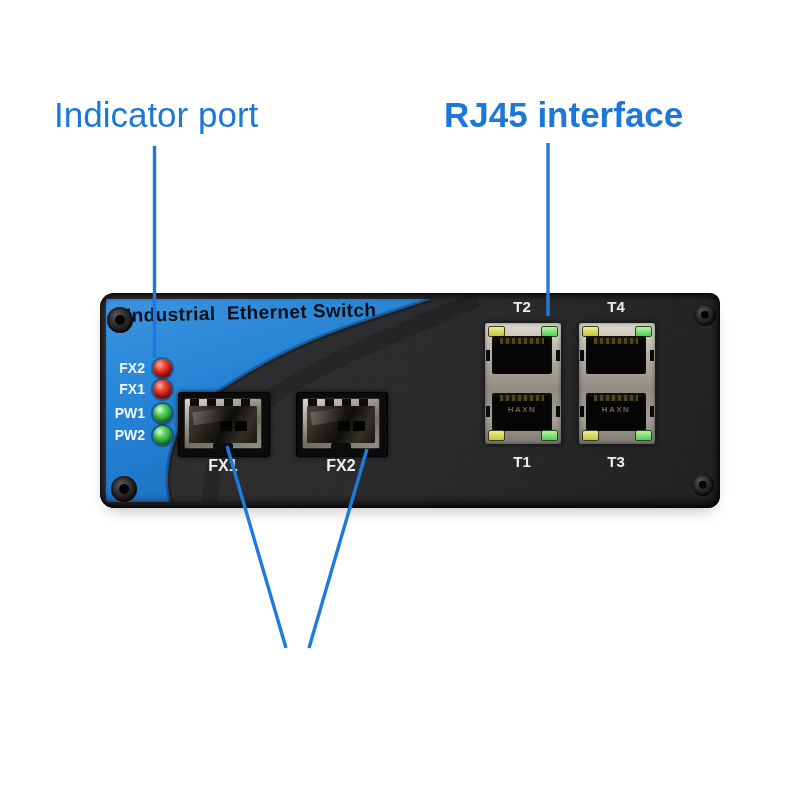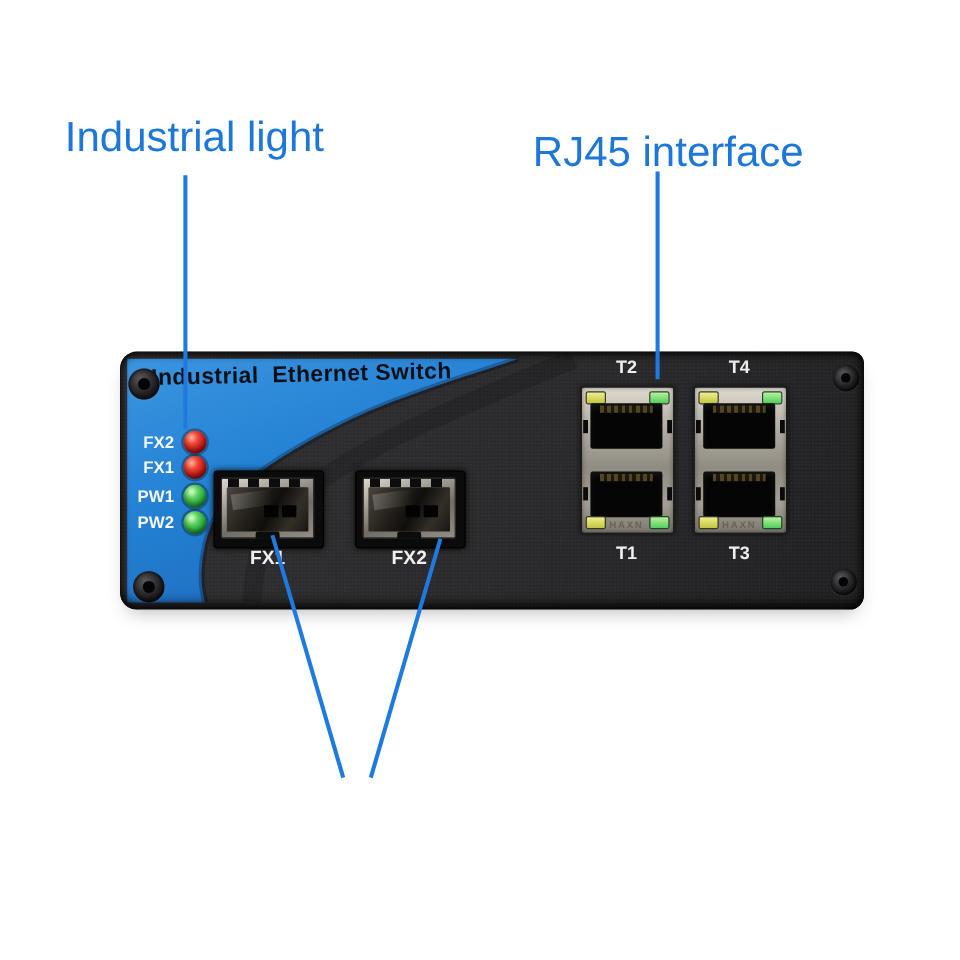--- a/index.html
+++ b/index.html
@@ -3,21 +3,21 @@
 <meta charset="utf-8">
 <style>
   html,body{margin:0;padding:0;background:#ffffff;}
   .scene{
     position:relative;width:800px;height:800px;background:#ffffff;
     font-family:"Liberation Sans", sans-serif;overflow:hidden;
   }
   
   .anno-label{position:absolute;color:#1c77d9;font-size:35px;line-height:1.1;white-space:nowrap;}
   .lbl-indicator{left:54px;top:96px;}
-  .lbl-rj45{left:444px;top:108px;}
+  .lbl-rj45{left:444px;top:96px;font-weight:bold;}
   .lbl-sfp{left:226px;top:646px;font-size:37px;}
   .anno-lines{position:absolute;left:0;top:0;z-index:10;pointer-events:none;}
   
   .device{
     position:absolute;left:100px;top:293px;width:620px;height:215px;z-index:1;
     border-radius:14px 10px 12px 14px;overflow:hidden;
     background:linear-gradient(115deg,#303032 0%,#2a2a2c 55%,#202022 100%);
     box-shadow:0 8px 16px -7px rgba(0,0,0,0.30);
   }
   .device-texture{position:absolute;inset:0;z-index:1;
@@ -64,21 +64,21 @@
   .rj45-block{position:absolute;top:29px;width:76px;height:121px;z-index:4;border-radius:3px;
     background:linear-gradient(180deg,#e0dbd1 0%,#b6b1a7 25%,#918c82 55%,#a49f95 80%,#7d7971 100%);
     border:1px solid #1b1b1b;box-shadow:inset 0 0 4px rgba(0,0,0,0.45), 0 0 4px rgba(0,0,0,0.6);}
   .rj-open{position:absolute;left:7px;width:60px;height:38px;background:#050505;border-radius:2px;
     box-shadow:inset 0 3px 5px rgba(255,255,255,0.07);}
   .rj-open.top{top:13px;}
   .rj-open.bottom{top:70px;}
   .rj-pins{position:absolute;top:2px;left:8px;right:8px;height:6px;opacity:0.75;
     background:repeating-linear-gradient(90deg,#6b5a2a 0 3px,#241d0c 3px 6px);}
   .rj-marking{position:absolute;top:12px;width:100%;text-align:center;
-    color:#6a6352;font-weight:bold;font-size:8px;letter-spacing:1.5px;margin-top:28px;}
+    color:#6a6352;font-weight:bold;font-size:8px;letter-spacing:1.5px;}
   .pled{position:absolute;width:15px;height:9px;border-radius:2px;border:1px solid #3a3a1e;}
   .pled.yellow{background:linear-gradient(180deg,#eef08c,#c2c540);}
   .pled.green{background:linear-gradient(180deg,#b9f2a1,#53cd59);border-color:#1e4a20;}
   .pled.tl{left:3px;top:3px;} .pled.tr{right:3px;top:3px;}
   .pled.bl{left:3px;bottom:3px;} .pled.br{right:3px;bottom:3px;}
   .rj-tab{position:absolute;width:4px;height:11px;background:#0a0a0a;}
   .rj-tab.l1{left:1px;top:27px;} .rj-tab.l2{left:1px;top:83px;}
   .rj-tab.r1{right:1px;top:27px;} .rj-tab.r2{right:1px;top:83px;}
   .rj45-label{position:absolute;z-index:4;width:76px;text-align:center;
     color:#eceef0;font-weight:bold;font-size:15px;}
@@ -91,21 +91,21 @@
   .screw.tl{left:7px;top:14px;width:26px;height:26px;}
   .screw.bl{left:11px;top:183px;width:26px;height:26px;}
   .screw.tr{left:594px;top:11px;width:22px;height:22px;}
   .screw.br{left:592px;top:181px;width:22px;height:22px;}
 </style>
 </head>
 <body>
 
 <div class="scene">
 
-  <div class="anno-label lbl-indicator">Industrial light</div>
+  <div class="anno-label lbl-indicator">Indicator port</div>
   <div class="anno-label lbl-rj45">RJ45 interface</div>
 
   <svg class="anno-lines" width="800" height="800">
     <line x1="154.5" y1="146" x2="154.5" y2="358" stroke="#1e7ade" stroke-width="3.4"></line>
     <line x1="548" y1="143" x2="548" y2="316" stroke="#1e7ade" stroke-width="3.4"></line>
     <line x1="227" y1="446" x2="286" y2="648" stroke="#1e7ade" stroke-width="3.4"></line>
     <line x1="367" y1="449" x2="309" y2="648" stroke="#1e7ade" stroke-width="3.4"></line>
   </svg>
 
   <div class="device">

